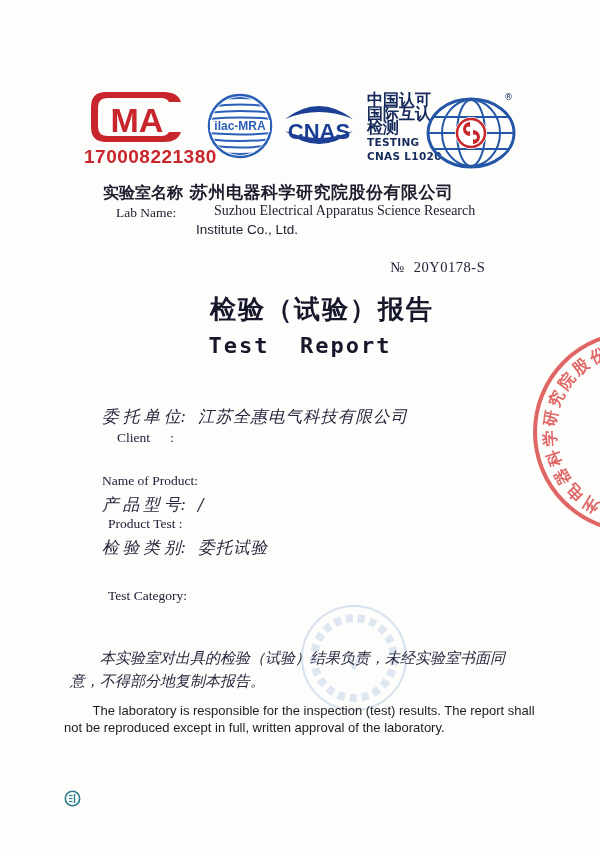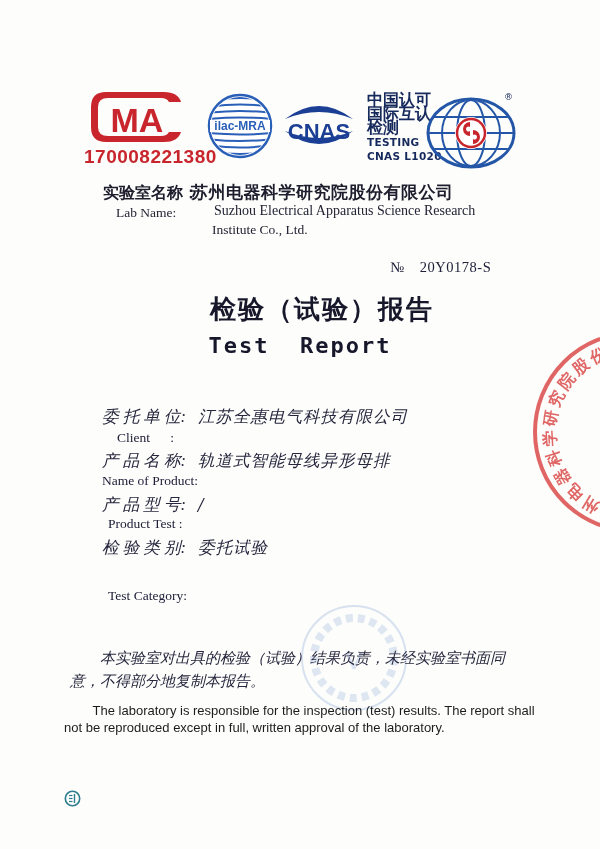--- a/index.html
+++ b/index.html
@@ -22,24 +22,24 @@
   .accred-block .zh { font-size:16px; font-weight:bold; }
   .accred-block .en { font-size:10.5px; font-weight:bold; letter-spacing:.3px; }
 
   .reg-mark { left:504px; top:92px; font-size:9px; color:#16295c; }
 
   
   .lab-zh-label { left:103px; top:183px; font-size:16px; font-weight:bold; color:#1d1d2e; }
   .lab-zh-name  { left:191px; top:181px; font-size:17px; font-weight:bold; color:#1d1d2e; letter-spacing:.5px; }
   .lab-en-label { left:116px; top:205px; font-size:13.5px; font-family:"Liberation Serif","DejaVu Serif",serif; }
   .lab-en-1     { left:196px; top:203px; font-size:14px; font-family:"Liberation Serif","DejaVu Serif",serif;margin-left:18px; }
-  .lab-en-2     { left:212px; top:222px; font-size:13.5px; font-family:Liberation Serif, serif; }
+  .lab-en-2     { left:196px; top:222px; font-size:13.5px; font-family:Liberation Sans, sans-serif; }
 
   .report-no { left:390px; top:259px; font-size:14.5px; font-family:"Liberation Serif","DejaVu Serif",serif; color:#20203a; }
-  .report-no .val { margin-left:16px; letter-spacing:.5px;text-align:center; }
+  .report-no .val { margin-left:10px; letter-spacing:.5px;text-align:center; }
 
   
   .title-zh { left:0; right:0; top:292px; text-align:center; font-size:26px; font-weight:bold; color:#17172b; letter-spacing:2px;padding-left:44px; }
   .title-en { left:0; right:0; top:333px; text-align:center; font-size:22px; font-weight:600; letter-spacing:2px;
               font-family:"DejaVu Sans Mono","Liberation Mono",monospace; white-space:pre; color:#17172b; }
 
   
   .frow { left:102px; white-space:nowrap; }
   .f-zh { font-size:16.5px; font-style:italic; color:#26263e;
           font-family:Liberation Serif, serif; }
@@ -150,23 +150,20 @@
     <circle cx="57" cy="57" r="52" fill="none" stroke="rgba(125,160,210,0.40)" stroke-width="2"></circle>
     <circle cx="57" cy="57" r="40" fill="none" stroke="rgba(125,160,210,0.34)" stroke-width="8" stroke-dasharray="7 5"></circle>
     <path d="M50 52 L57 68 M64 52 L57 68" stroke="rgba(125,160,210,0.35)" stroke-width="3" fill="none"></path>
   </svg>
 
   <div class="abs frow r1z">
     <span class="f-zh">委 托 单 位:</span><span class="f-val">江苏全惠电气科技有限公司</span>
   </div>
   <div class="abs f-en r1e">Client      :</div>
 
-  <div class="abs frow r2z">
-    <span class="f-zh">产 品 名 称:</span><span class="f-val">轨道式智能母线异形母排</span>
-  </div>
   <div class="abs f-en r2e">Name of Product:</div>
 
   <div class="abs frow r3z">
     <span class="f-zh">产 品 型 号:</span><span class="f-val">/</span>
   </div>
   <div class="abs f-en r3e">Product Test :</div>
 
   <div class="abs frow r4z">
     <span class="f-zh">检 验 类 别:</span><span class="f-val">委托试验</span>
   </div>

